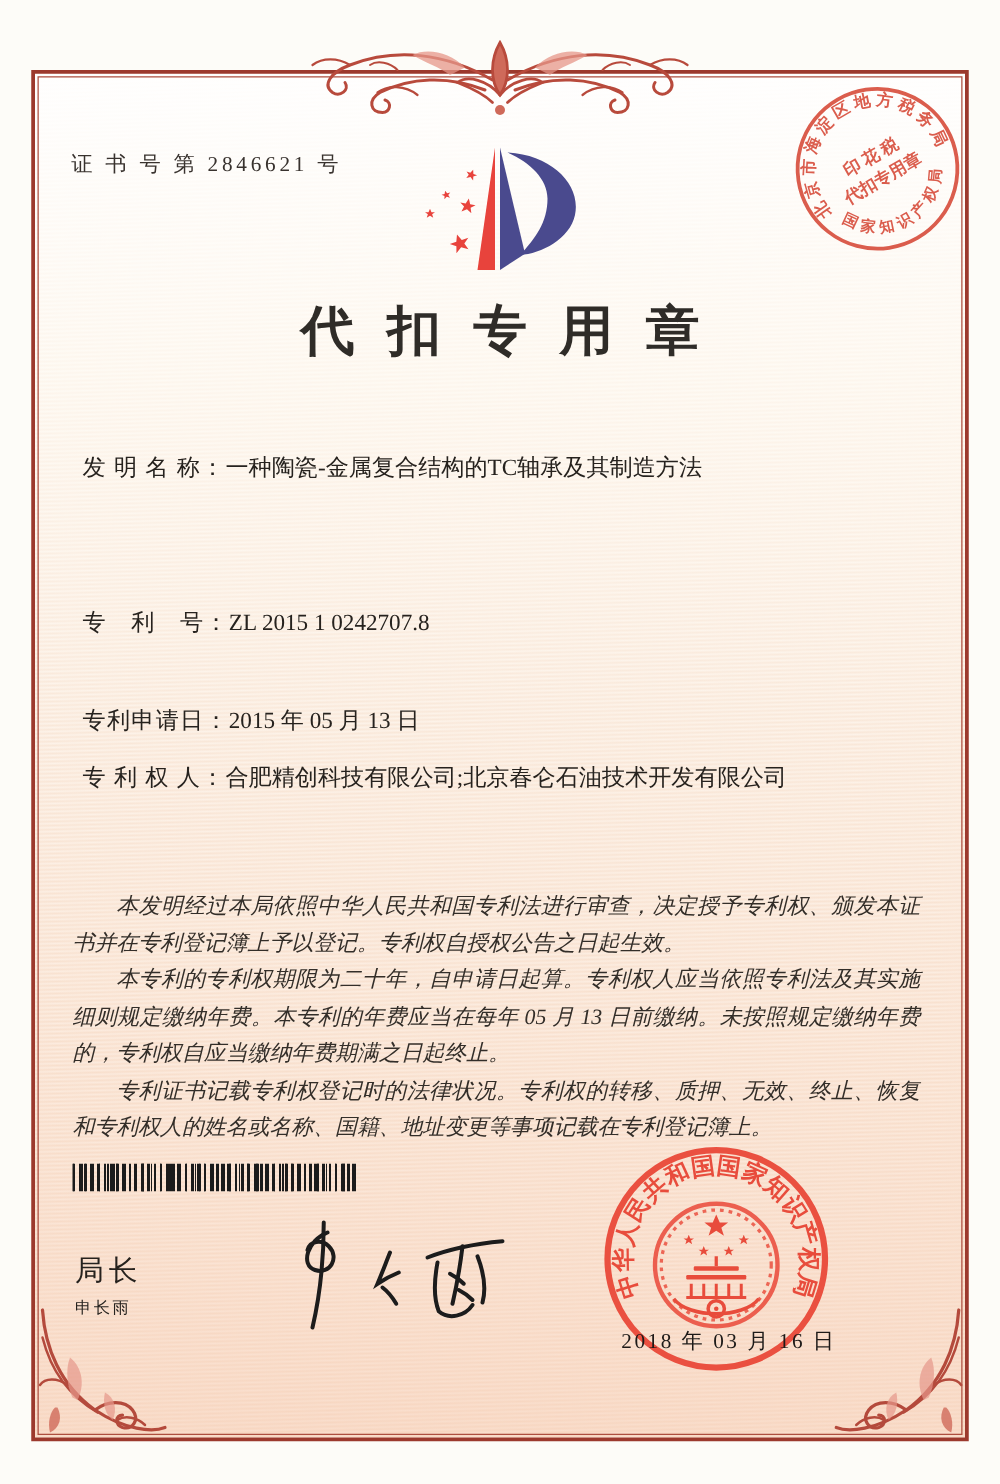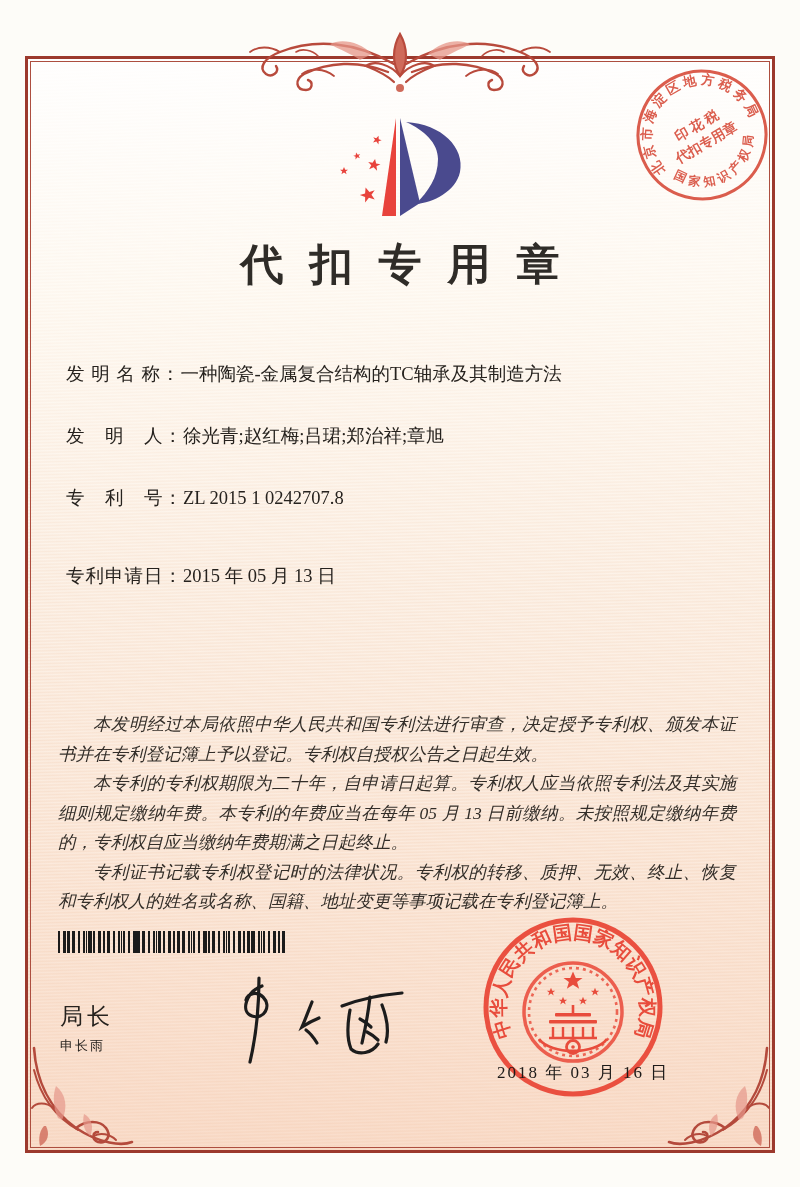--- a/index.html
+++ b/index.html
@@ -108,20 +108,21 @@
       <path d="M116,40 C110,64 96,86 72,100" stroke-width="2"></path>
       <path d="M74,98 C64,90 50,90 44,98 C38,106 44,114 52,112 C58,110 58,102 52,102"></path>
       <path d="M96,78 C104,72 114,72 118,78" stroke-width="2"></path>
       <path d="M88,90 C82,78 84,64 94,56 C98,66 96,80 92,88 Z" fill="#e5978a" stroke="none" opacity=".7"></path>
       <path d="M60,106 C56,98 58,88 66,84 C68,92 66,100 62,104 Z" fill="#e5978a" stroke="none" opacity=".7"></path>
       <path d="M104,96 C100,104 102,112 110,116 C112,108 110,100 106,96 Z" fill="#cf6a5a" stroke="none" opacity=".8"></path>
       <path d="M34,110 C40,104 50,102 56,106" stroke-width="2"></path>
     </g>
   </svg>
 
+  <div class="cert-no">证 书 号 第 2846621 号</div>
 
   <svg class="logo" viewBox="0 0 140 134">
     <defs>
       <path id="star" d="M0,-10L2.94,-3.09L10,-3.09L4.28,1.18L6.47,8.09L0,3.82L-6.47,8.09L-4.28,1.18L-10,-3.09L-2.94,-3.09Z"></path>
     </defs>
     <g fill="#e8433c">
       <use href="#star" transform="translate(47,50) scale(0.45) rotate(20)"></use>
       <use href="#star" transform="translate(27,66) scale(0.36) rotate(-15)"></use>
       <use href="#star" transform="translate(44,75) scale(0.62) rotate(10)"></use>
       <use href="#star" transform="translate(14,81) scale(0.40)"></use>
@@ -130,23 +131,23 @@
     </g>
     <g fill="#4a4a8e">
       <polygon points="70,28 70,126 90,113"></polygon>
       <path d="M76,32 C112,34 135,58 130,82 C126,101 103,113 86,114 C98,101 108,88 108,69 C108,53 94,40 76,32 Z"></path>
     </g>
   </svg>
 
   <div class="title">代扣专用章</div>
 
   <div class="field f1"><span class="lab">发 明 名 称：</span><span>一种陶瓷-金属复合结构的TC轴承及其制造方法</span></div>
-  <div class="field f2"><span class="lab">发　明　人：</span><span>徐光青;赵红梅;吕珺;郑治祥;章旭</span></div>
   <div class="field f3"><span class="lab">专　利　号：</span><span>ZL 2015 1 0242707.8</span></div>
   <div class="field f4"><span class="lab">专利申请日：</span><span>2015 年 05 月 13 日</span></div>
+  <div class="field f5"><span class="lab">专 利 权 人：</span><span>合肥精创科技有限公司;北京春仑石油技术开发有限公司</span></div>
 
   <div class="paras">
     <p>本发明经过本局依照中华人民共和国专利法进行审查，决定授予专利权、颁发本证书并在专利登记簿上予以登记。专利权自授权公告之日起生效。</p>
     <p>本专利的专利权期限为二十年，自申请日起算。专利权人应当依照专利法及其实施细则规定缴纳年费。本专利的年费应当在每年 05 月 13 日前缴纳。未按照规定缴纳年费的，专利权自应当缴纳年费期满之日起终止。</p>
     <p>专利证书记载专利权登记时的法律状况。专利权的转移、质押、无效、终止、恢复和专利权人的姓名或名称、国籍、地址变更等事项记载在专利登记簿上。</p>
   </div>
 
   <div class="barcode"></div>
 
   <div class="director-label">局长</div>

